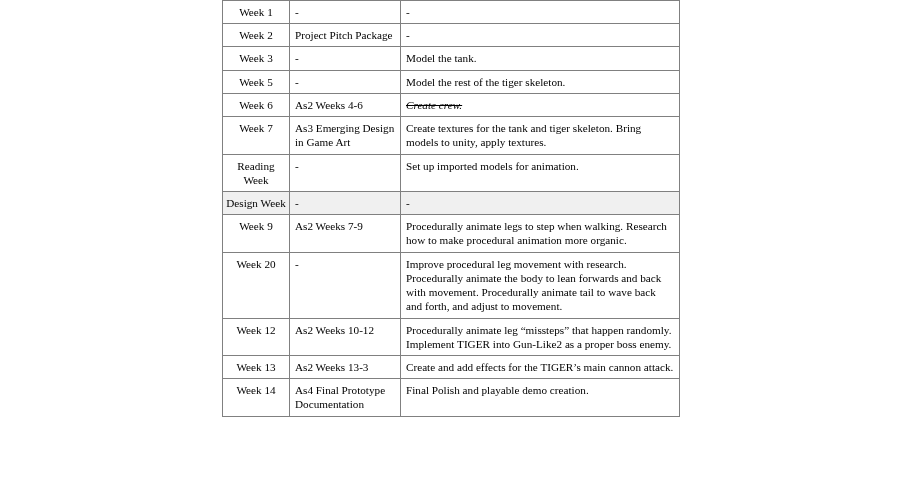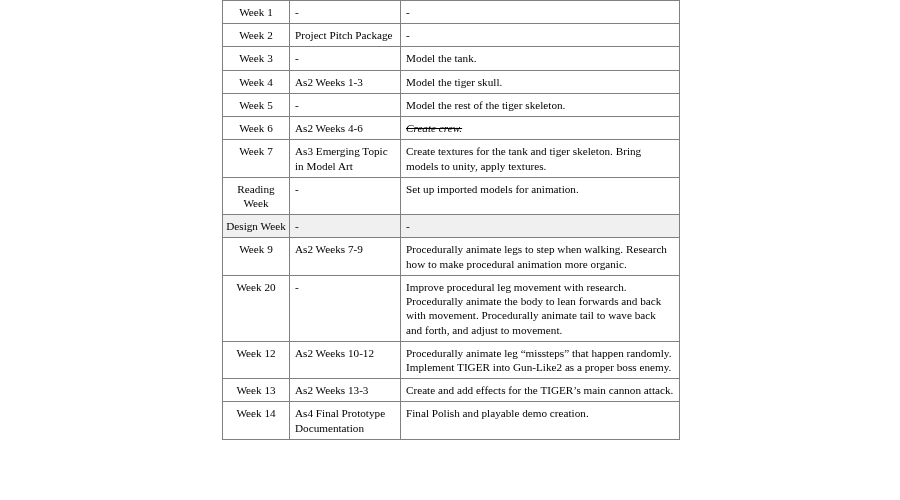--- a/index.html
+++ b/index.html
@@ -76,37 +76,32 @@
           <td class="week-cell">Week 2</td>
           <td>Project Pitch Package</td>
           <td>-</td>
         </tr>
         <tr>
           <td class="week-cell">Week 3</td>
           <td>-</td>
           <td>Model the tank.</td>
         </tr>
         <tr>
-          <td class="week-cell">Week 4</td>
-          <td>As2 Weeks 1-3</td>
-          <td>Model the tiger skull.</td>
-        </tr>
-        <tr>
           <td class="week-cell">Week 5</td>
           <td>-</td>
           <td>Model the rest of the tiger skeleton.</td>
         </tr>
         <tr>
           <td class="week-cell">Week 6</td>
           <td>As2 Weeks 4-6</td>
           <td class="strike">Create crew.</td>
         </tr>
         <tr>
           <td class="week-cell">Week 7</td>
-          <td>As3 Emerging Topic in Model Art</td>
+          <td>As3 Emerging Design in Game Art</td>
           <td>Create textures for the tank and tiger skeleton.
 Bring models to unity, apply textures.</td>
         </tr>
         <tr>
           <td class="week-cell">Reading
 Week</td>
           <td>-</td>
           <td>Set up imported models for animation.</td>
         </tr>
         <tr class="shaded">

